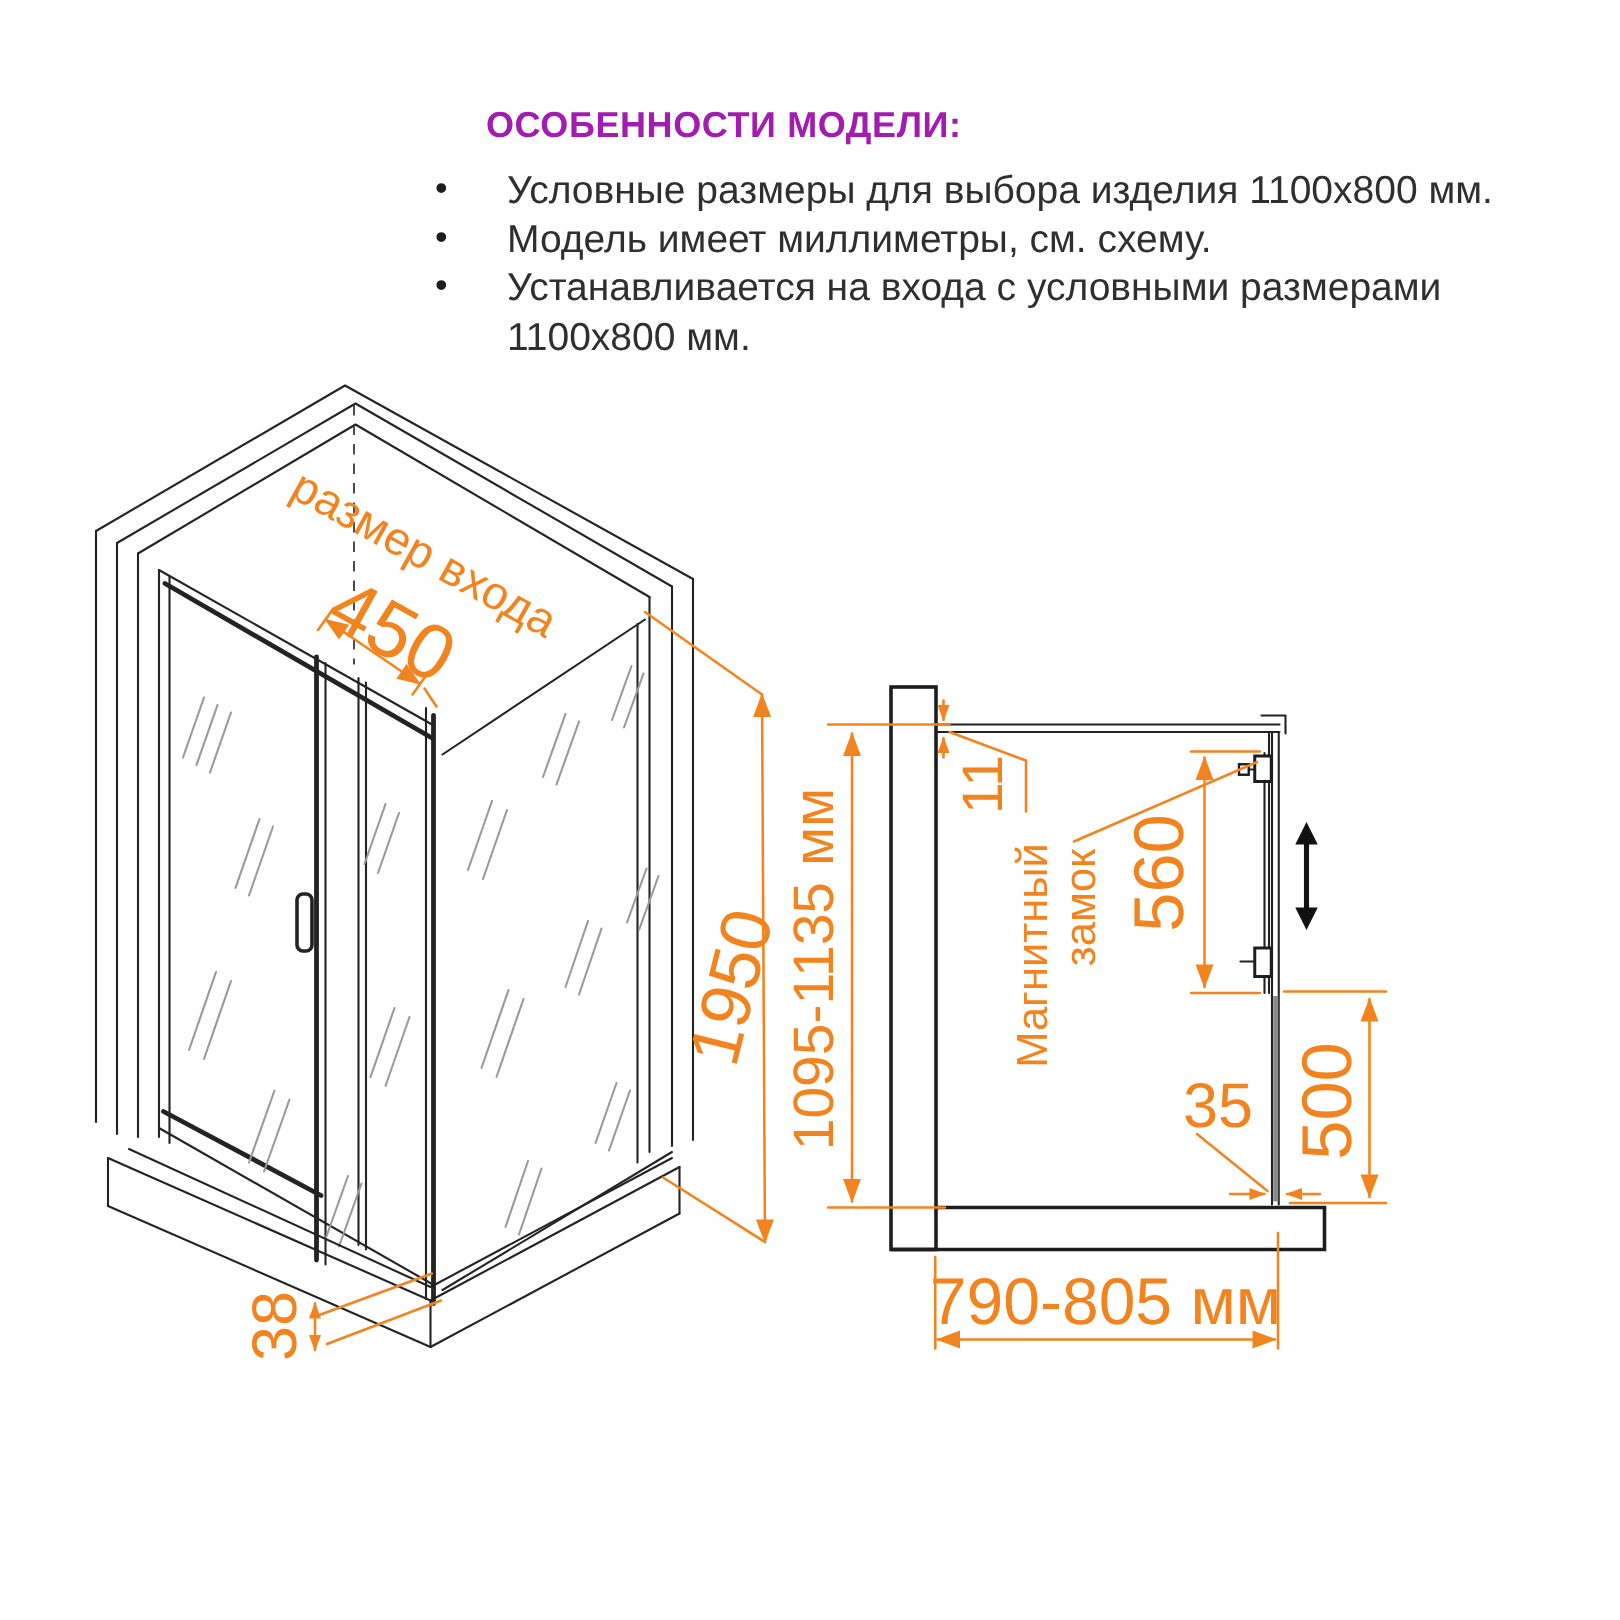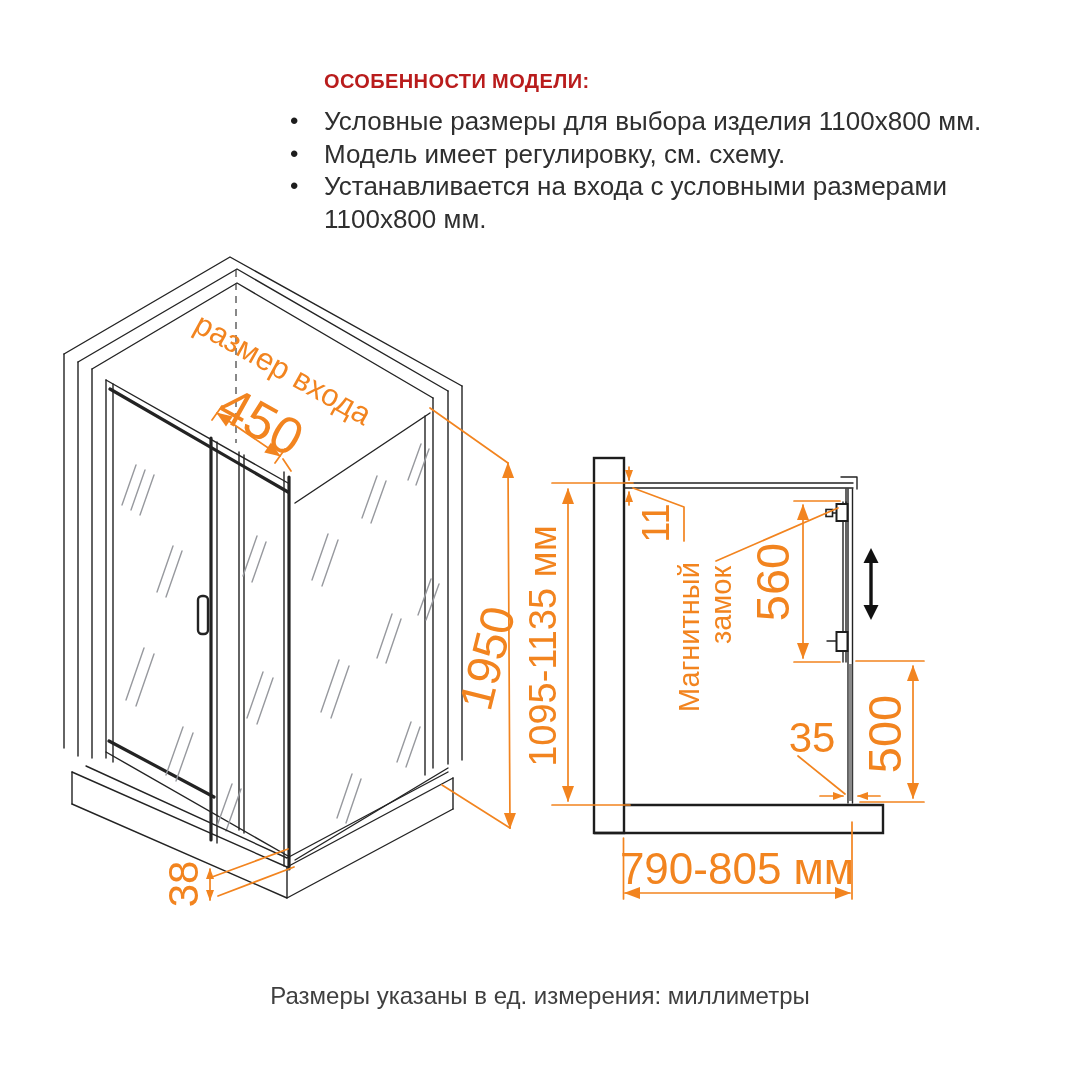--- a/index.html
+++ b/index.html
@@ -1,24 +1,24 @@
 <!DOCTYPE html>
 <html><head>
 <meta charset="utf-8">
 <style>
   html,body{margin:0;padding:0;background:#fff;}
   #canvas{position:relative;width:1080px;height:1080px;background:#fff;overflow:hidden;
           font-family:"Liberation Sans",sans-serif;}
   
   .features{position:absolute;left:286px;top:70px;width:740px;}
-  .features h1{margin:0 0 12px 38px;font-size:20px;font-weight:700;color:#b91c1c;letter-spacing:.4px;}
+  .features h1{margin:0 0 12px 38px;font-size:24px;font-weight:700;color:#a21caf;letter-spacing:.4px;}
   .features ul{list-style:none;margin:0;padding:0;}
   .features li{display:flex;align-items:flex-start;font-size:26px;line-height:32.5px;color:#2F2F2F;}
   .features .dot{flex:0 0 auto;width:34px;font-size:24px;line-height:32.5px;color:#1d1d1d;text-align:left;padding-left:4px;}
-  .features .btxt{flex:1 1 auto;}
+  .features .btxt{flex:1 1 auto;margin-left:14px;}
   
   .note{position:absolute;left:0;top:982px;width:1080px;text-align:center;
         font-size:24px;color:#3F3F3F;}
   
   .ln{stroke:#232323;stroke-width:1.4;fill:none;stroke-linecap:round;stroke-linejoin:round;}
   .lnthick{stroke:#232323;stroke-width:3.2;fill:none;stroke-linecap:round;}
   .ln2{stroke:#1d1d1d;stroke-width:2.4;fill:none;stroke-linejoin:miter;}
   .lnfill{stroke:#1d1d1d;stroke-width:2.4;fill:#ffffff;}
   .lnd{stroke:#3a3a3a;stroke-width:1.2;fill:none;stroke-dasharray:7 6;}
   .hat{stroke:#97999E;stroke-width:1.4;fill:none;stroke-linecap:round;}
@@ -34,21 +34,21 @@
 
   <div class="features">
     <h1>ОСОБЕННОСТИ МОДЕЛИ:</h1>
     <ul>
       <li>
         <span class="dot">•</span>
         <span class="btxt">Условные размеры для выбора изделия 1100x800 мм.</span>
       </li>
       <li>
         <span class="dot">•</span>
-        <span class="btxt">Модель имеет регулировку, см. схему.</span>
+        <span class="btxt">Модель имеет миллиметры, см. схему.</span>
       </li>
       <li>
         <span class="dot">•</span>
         <span class="btxt">Устанавливается на входа с условными размерами 1100x800 мм.</span>
       </li>
     </ul>
   </div>
 
   <svg width="1080" height="1080" viewBox="0 0 1080 1080" style="position:absolute;left:0;top:0;">
     <defs>
@@ -211,14 +211,13 @@
       </g>
 
       <g>
         <path class="dim" d="M623.5,838 L623.5,899 M852,822 L852,899"></path>
         <path class="dim" d="M625,893 L850,893" marker-start="url(#arr)" marker-end="url(#arr)"></path>
         <text class="dimtxt" x="737" y="868" font-size="44" text-anchor="middle" dominant-baseline="central">790-805 мм</text>
       </g>
     </g>
   </svg>
 
-  <div class="note">Размеры указаны в ед. измерения: миллиметры</div>
 </div>
 
 </body></html>

